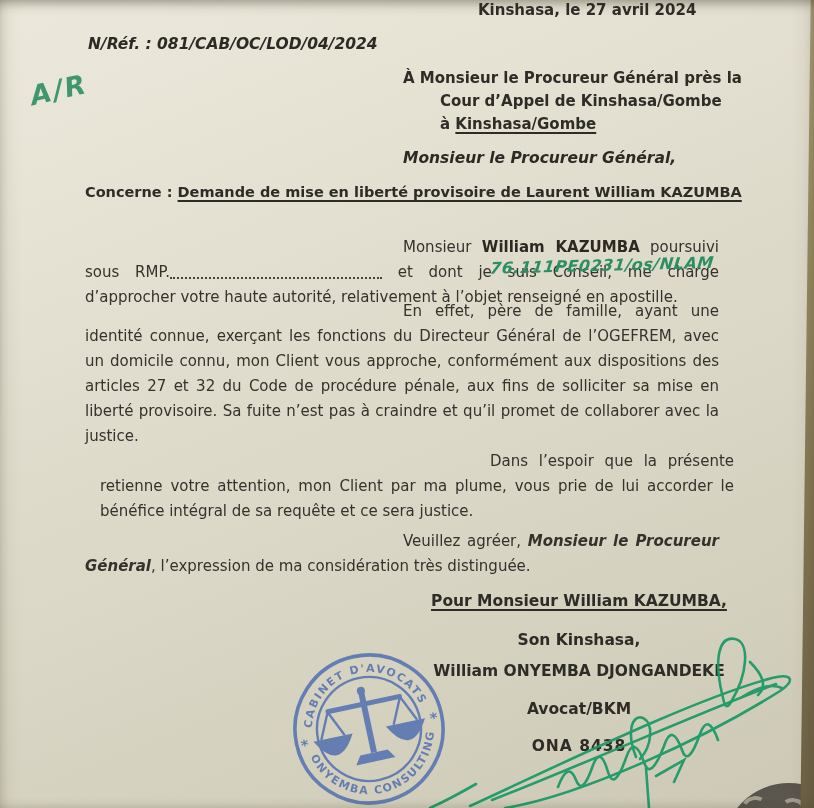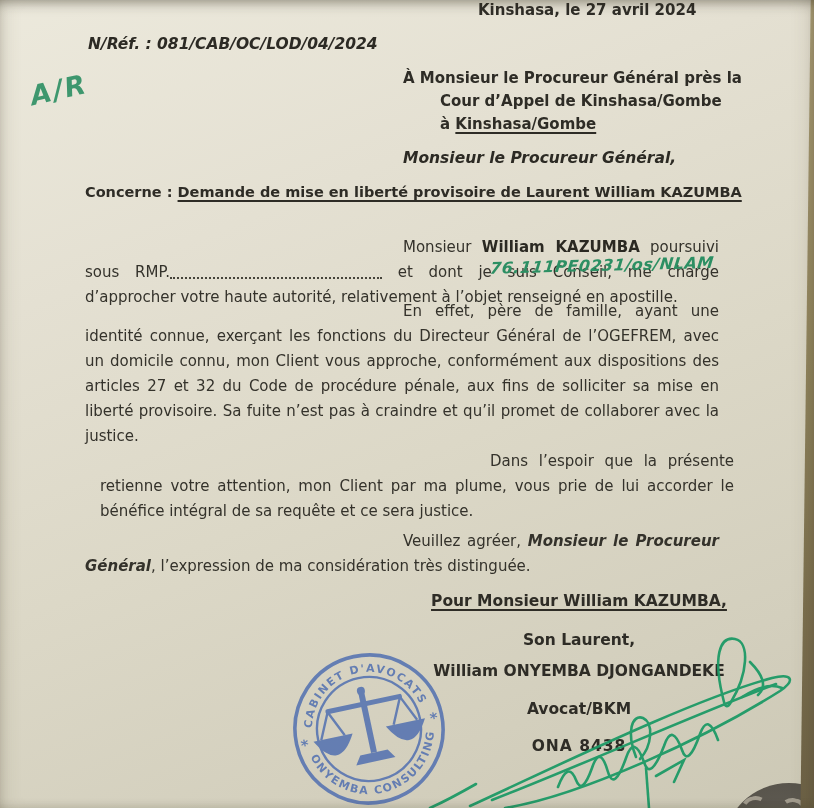--- a/index.html
+++ b/index.html
@@ -74,21 +74,21 @@
 
   <div class="abs para p1"><span>Monsieur </span><b>William KAZUMBA</b><span> poursuivi sous RMP.</span><span class="dots"><span class="hand">76.111PE0231/os/NLAM</span></span><span> et dont je suis Conseil, me charge d’approcher votre haute autorité, relativement à l’objet renseigné en apostille.</span></div>
 
   <div class="abs para p2">En effet, père de famille, ayant une identité connue, exerçant les fonctions du Directeur Général de l’OGEFREM, avec un domicile connu, mon Client vous approche, conformément aux dispositions des articles 27 et 32 du Code de procédure pénale, aux fins de solliciter sa mise en liberté provisoire. Sa fuite n’est pas à craindre et qu’il promet de collaborer avec la justice.</div>
 
   <div class="abs para p3">Dans l’espoir que la présente retienne votre attention, mon Client par ma plume, vous prie de lui accorder le bénéfice intégral de sa requête et ce sera justice.</div>
 
   <div class="abs sigline sig-for u">Pour Monsieur William KAZUMBA,</div>
 
   <div class="abs para p4"><span>Veuillez agréer, </span><span class="bi">Monsieur le Procureur Général</span><span>, l’expression de ma considération très distinguée.</span></div>
-  <div class="abs sigline sig-counsel">Son Laurent,</div>
+  <div class="abs sigline sig-counsel">Son Kinshasa,</div>
   <div class="abs sigline sig-name">William ONYEMBA DJONGANDEKE</div>
   <div class="abs sigline sig-title">Avocat/BKM</div>
   <div class="abs sigline sig-ona">ONA 8438</div>
 
   <svg class="overlay-svg" width="814" height="808" viewBox="0 0 814 808">
     <g transform="rotate(-12 369 729)" opacity="0.82">
       <circle cx="369" cy="729" r="74" fill="none" stroke="#4c6cb0" stroke-width="3.6"></circle>
       <circle cx="369" cy="729" r="52" fill="none" stroke="#4c6cb0" stroke-width="2.4"></circle>
       <path id="stampTop" d="M 312 729 A 57 57 0 0 1 426 729" fill="none"></path>
       <path id="stampBot" d="M 304 729 A 65 65 0 0 0 434 729" fill="none"></path>

